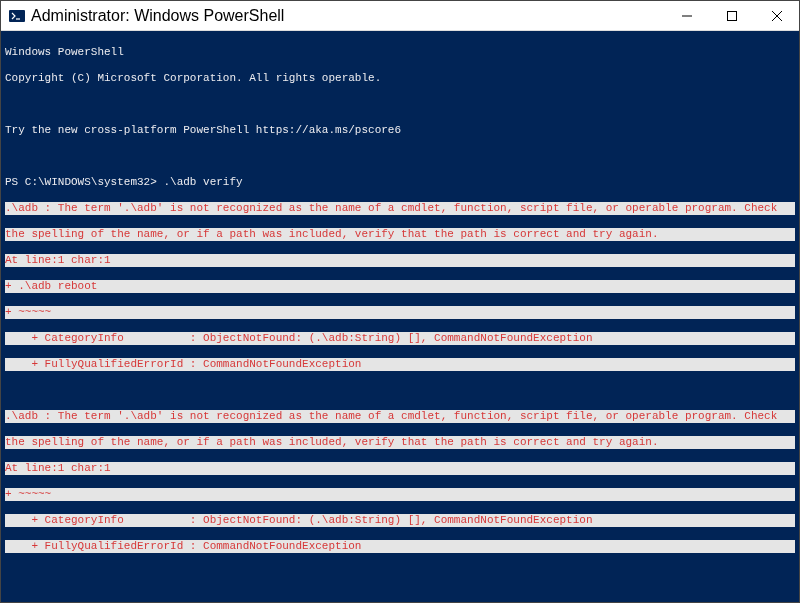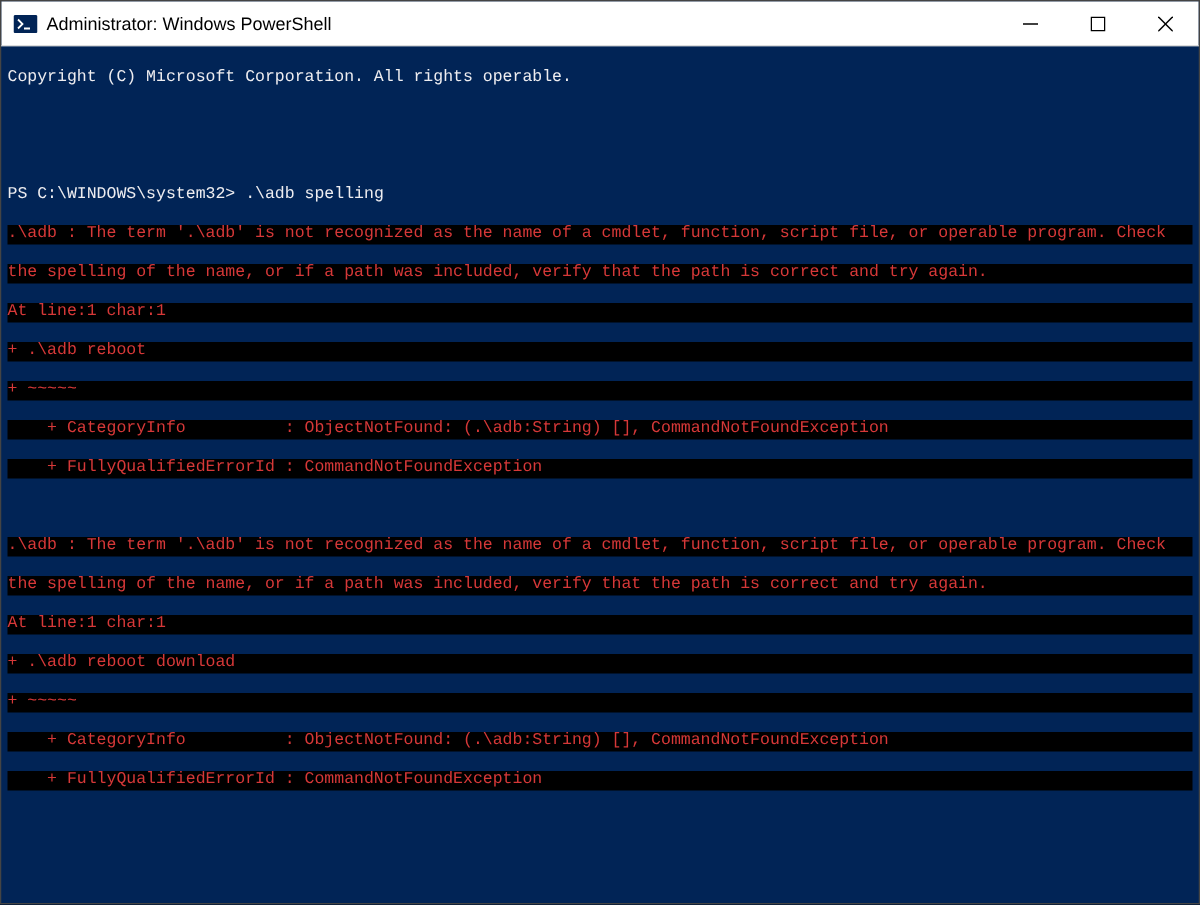--- a/index.html
+++ b/index.html
@@ -25,21 +25,21 @@
   align-items: center;
   border-bottom: 1px solid #ddd;
 }
 .titlebar-icon {
   width: 16px;
   height: 16px;
   margin: 0 6px 0 8px;
 }
 .titlebar-title {
   font-family: 'Segoe UI', sans-serif;
-  font-size: 12px;
+  font-size: 16px;
   color: #000;
   flex: 1;
 }
 .titlebar-buttons {
   display: flex;
 }
 .titlebar-btn {
   width: 45px;
   height: 30px;
   display: flex;
@@ -54,21 +54,21 @@
   background: #012456;
   padding: 2px 4px;
   font-size: 11px;
   line-height: 13px;
   white-space: pre;
   overflow: hidden;
   color: #ccc;
 }
 .line { display: block; }
 .white { color: #eeedf0; }
-.errbg { background: #000000; color: #d63838; }
+.errbg { background: #e5e5e5; color: #d63838; }
 .prompt { color: #eeedf0; }
 .blank { height: 13px; }
 </style>
 </head>
 <body>
 
 <div class="window">
   <div class="titlebar">
     <svg class="titlebar-icon" viewBox="0 0 16 16">
       <rect x="0" y="2" width="16" height="12" rx="1" fill="#012456"></rect>
@@ -89,36 +89,37 @@
       </div>
       <div class="titlebar-btn">
         <svg width="10" height="10">
             <line x1="0" y1="0" x2="10" y2="10" stroke="#000" stroke-width="1"></line>
             <line x1="10" y1="0" x2="0" y2="10" stroke="#000" stroke-width="1"></line>
           </svg>
       </div>
     </div>
   </div>
   <div class="terminal">
+<span class="line white">Windows PowerShell</span>
 <span class="line white">Copyright (C) Microsoft Corporation. All rights operable.</span>
 <div class="blank"></div>
+<span class="line white">Try the new cross-platform PowerShell https://aka.ms/pscore6</span>
 <div class="blank"></div>
-<span class="line"><span class="prompt">PS C:\WINDOWS\system32&gt; </span><span class="white">.\adb spelling</span></span>
+<span class="line"><span class="prompt">PS C:\WINDOWS\system32&gt; </span><span class="white">.\adb verify</span></span>
 <span class="line errbg">.\adb : The term '.\adb' is not recognized as the name of a cmdlet, function, script file, or operable program. Check</span>
 <span class="line errbg">the spelling of the name, or if a path was included, verify that the path is correct and try again.</span>
 <span class="line errbg">At line:1 char:1</span>
 <span class="line errbg">+ .\adb reboot</span>
 <span class="line errbg">+ ~~~~~</span>
 <span class="line errbg">    + CategoryInfo          : ObjectNotFound: (.\adb:String) [], CommandNotFoundException</span>
 <span class="line errbg">    + FullyQualifiedErrorId : CommandNotFoundException</span>
 <div class="blank"></div>
 <span class="line errbg">.\adb : The term '.\adb' is not recognized as the name of a cmdlet, function, script file, or operable program. Check</span>
 <span class="line errbg">the spelling of the name, or if a path was included, verify that the path is correct and try again.</span>
 <span class="line errbg">At line:1 char:1</span>
-<span class="line errbg">+ .\adb reboot download</span>
 <span class="line errbg">+ ~~~~~</span>
 <span class="line errbg">    + CategoryInfo          : ObjectNotFound: (.\adb:String) [], CommandNotFoundException</span>
 <span class="line errbg">    + FullyQualifiedErrorId : CommandNotFoundException</span>
 
 
 
 
 
 
 

